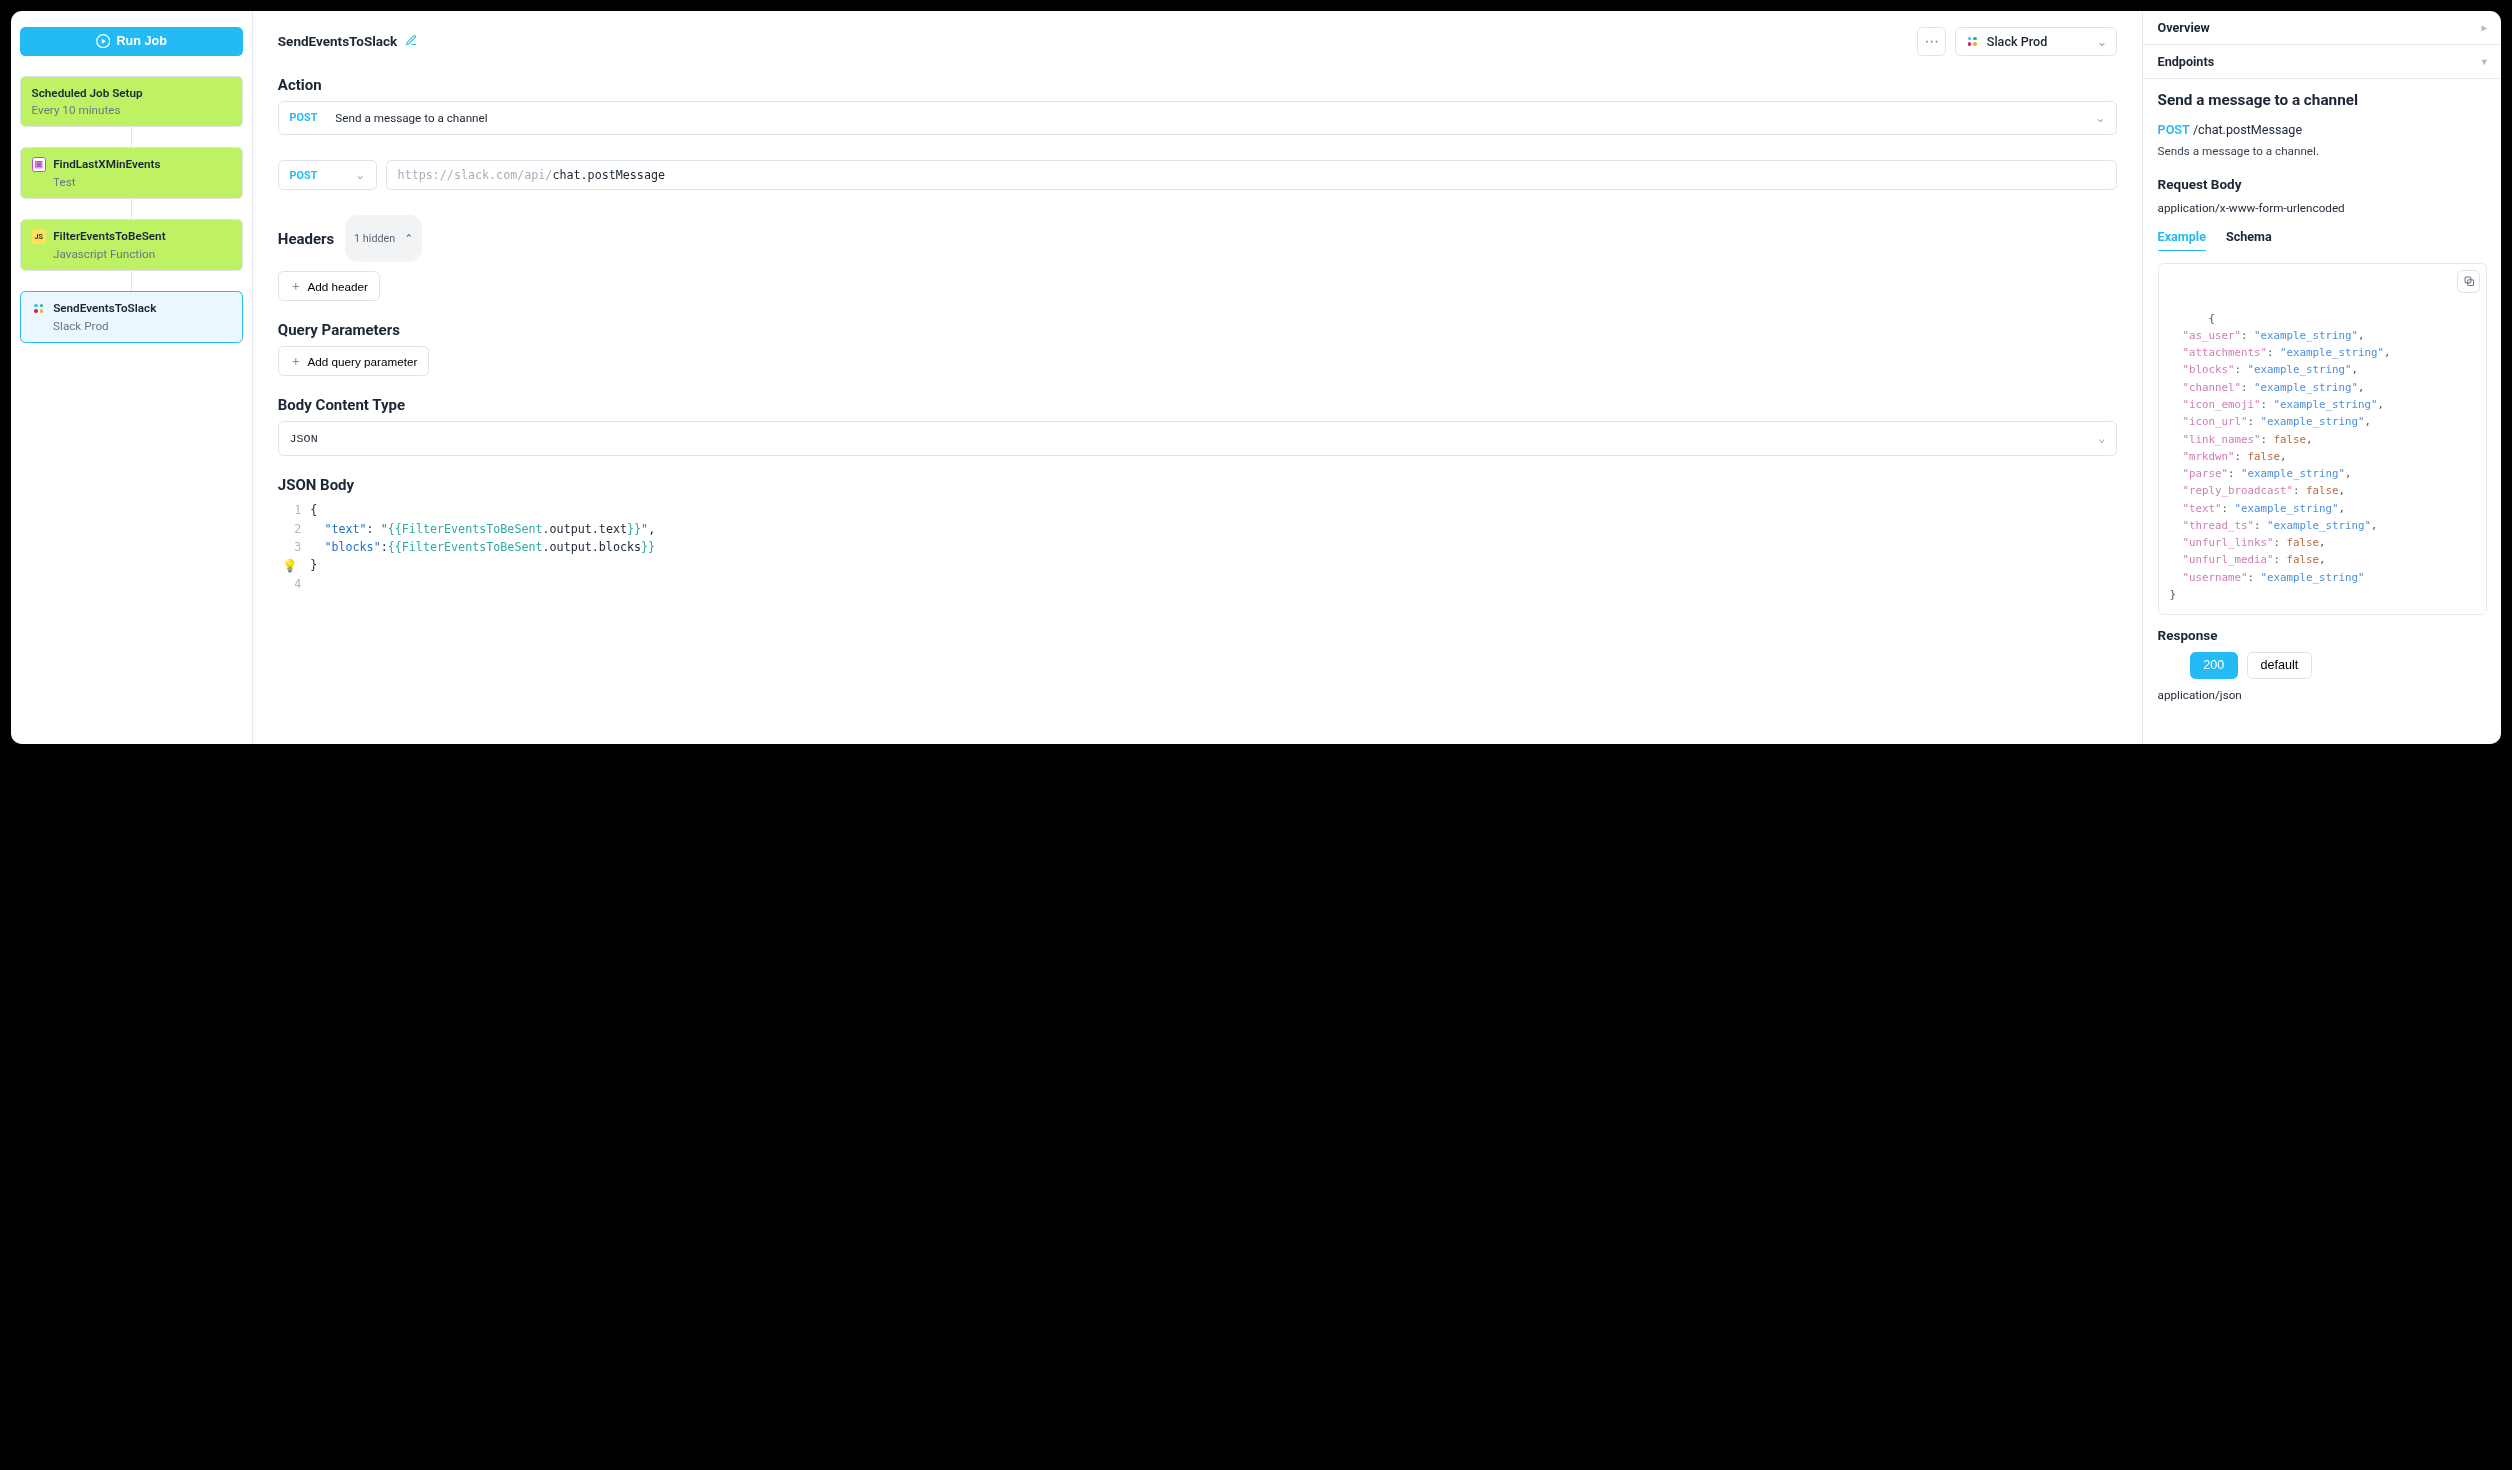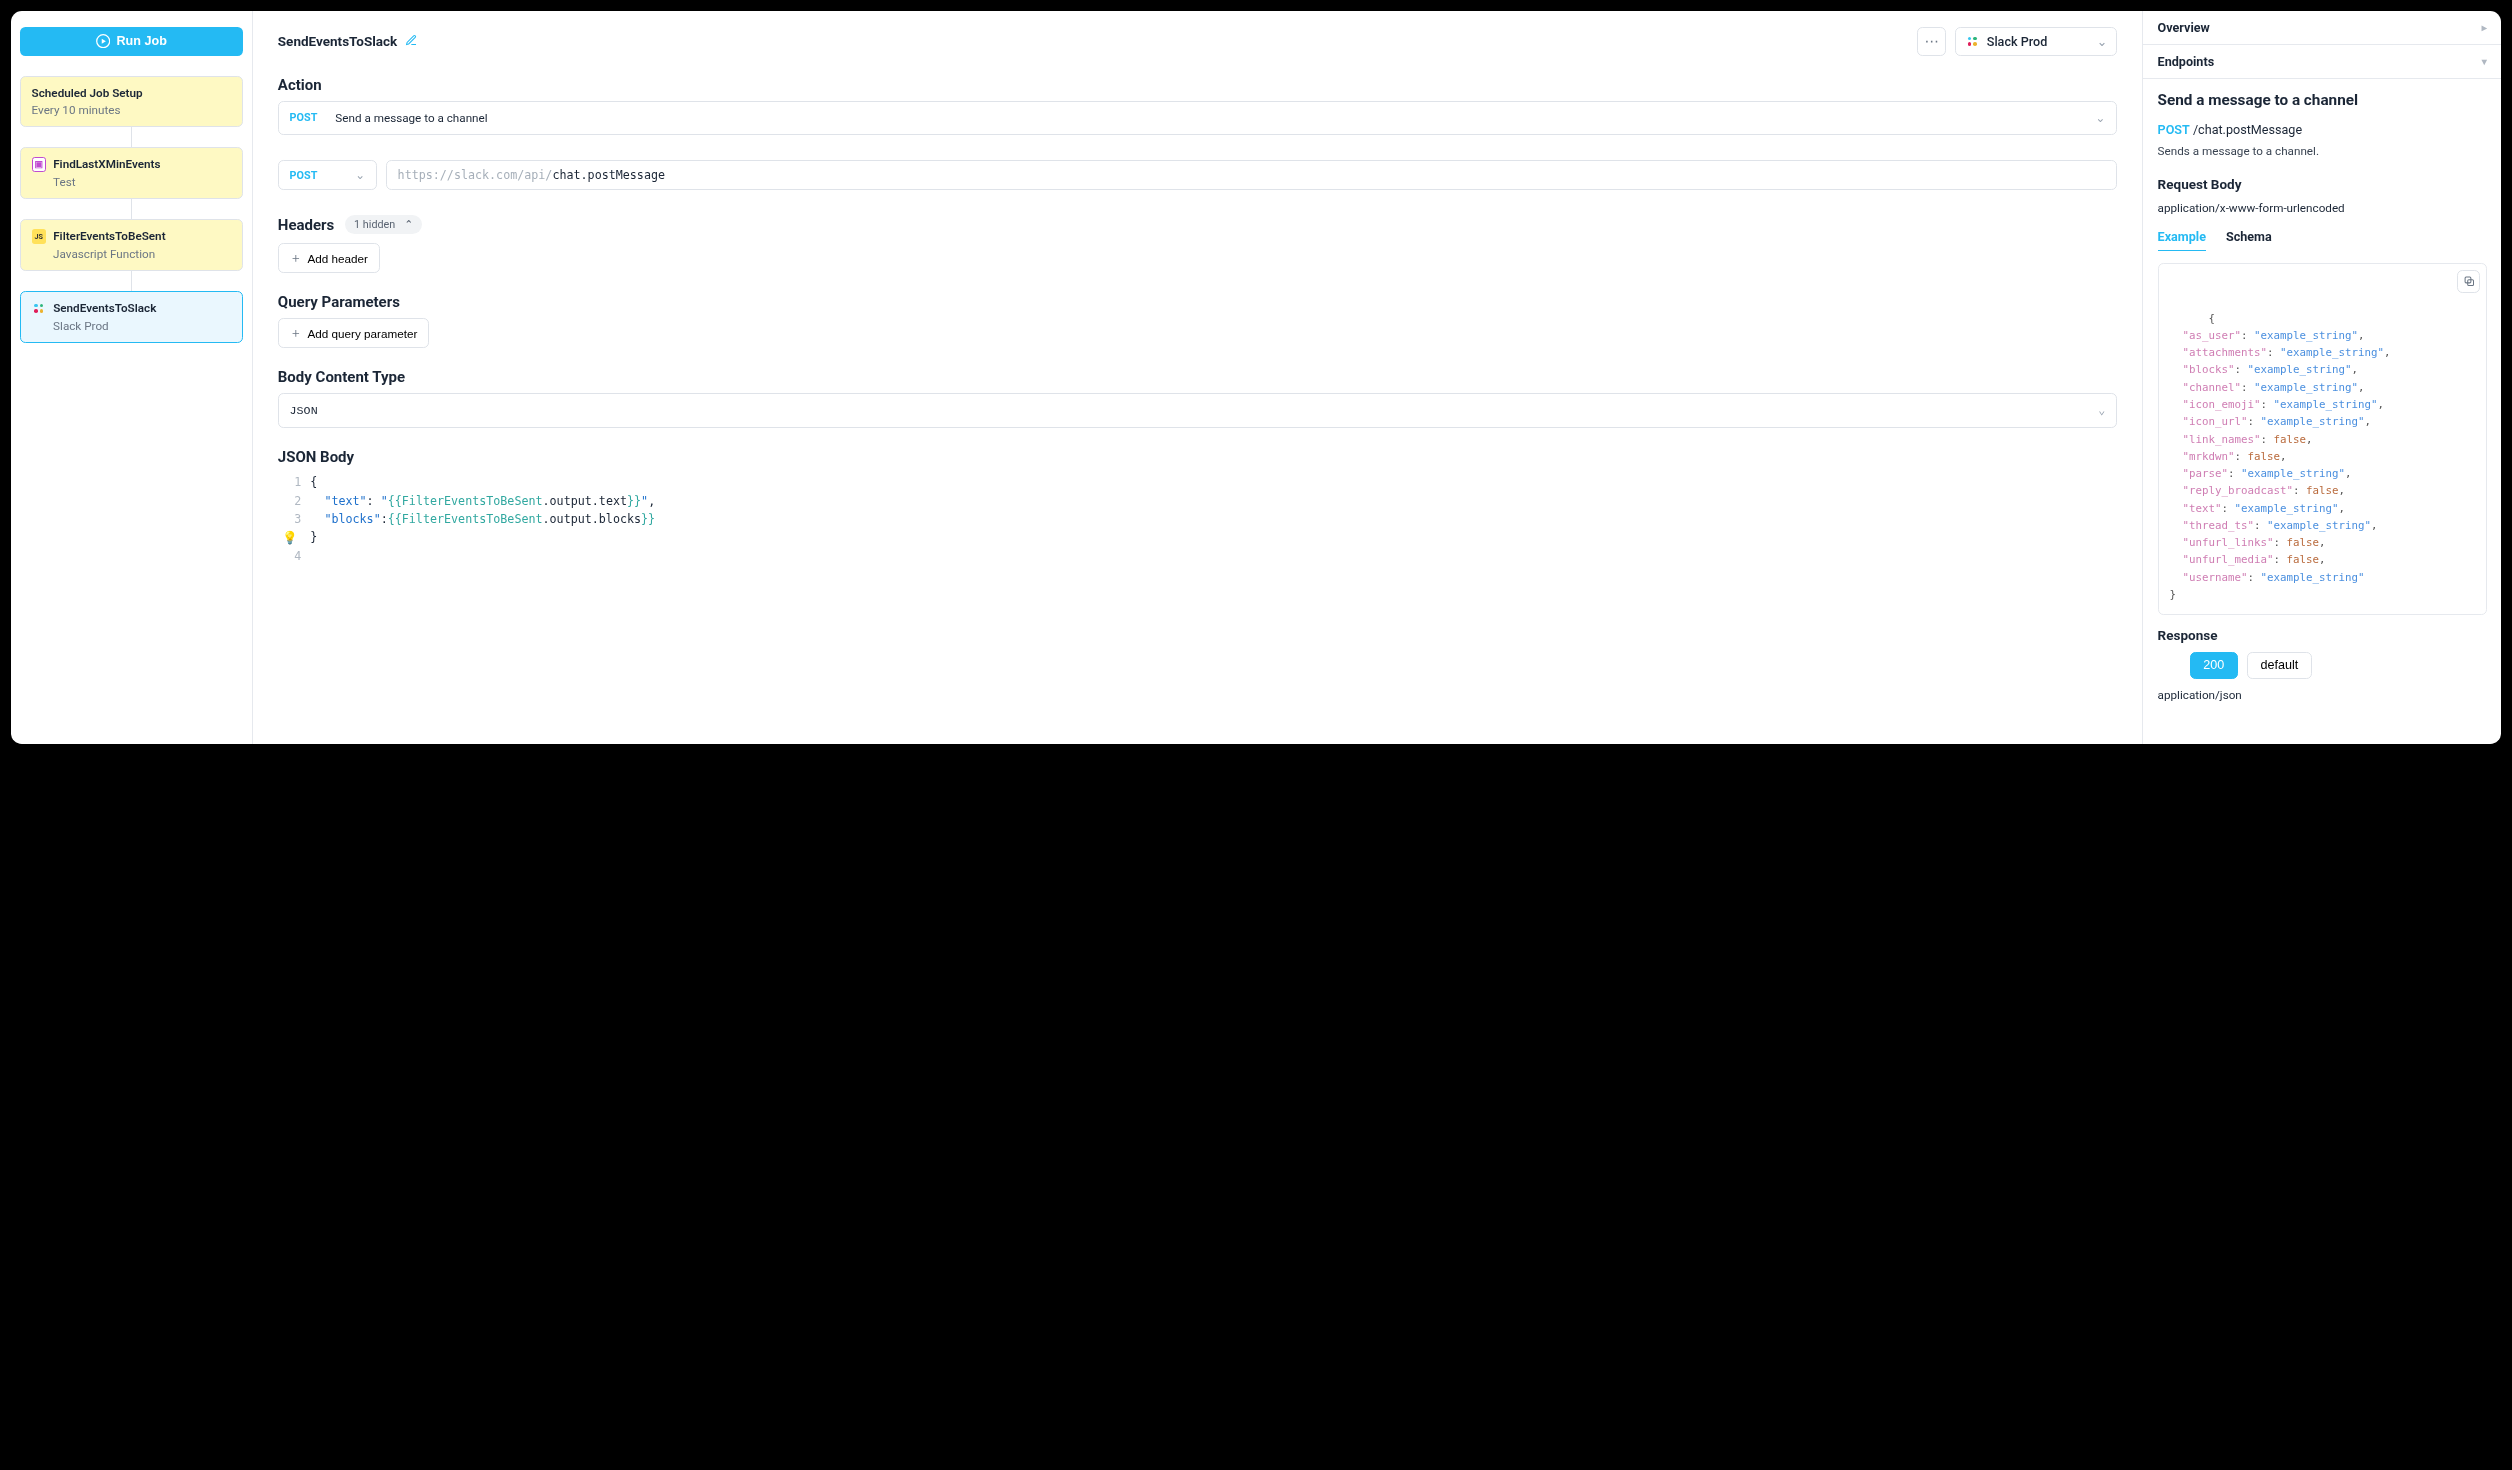--- a/index.html
+++ b/index.html
@@ -44,21 +44,21 @@
     margin-bottom: 20px;
   }
   .run-job-btn .play-circle {
     width: 14.4px; height: 14.4px;
   }
   .node-card {
     width: 100%;
     border: 0.9px solid #dfe3e9;
     border-radius: 5.4px;
     padding: 9px 10.8px;
-    background: #fef9c3;
+    background: #bef264;
     margin-bottom: 0;
   }
   .node-card.selected {
     border: 0.9px solid #24baf3;
     background: #eaf7fe;
   }
   .node-title-row {
     display: flex;
     align-items: center;
     gap: 7.2px;
@@ -143,21 +143,21 @@
   .url-input {
     flex:1; border:0.9px solid #dfe3e9; border-radius:5.4px; padding:7.2px 10.8px;
     font-family: ui-monospace, SFMono-Regular, Menlo, monospace;
     font-size:11.7px; display:flex; align-items:center;
   }
   .url-prefix { color:#a6afb9; }
   .url-path { color:#1b2636; }
 
   .row-inline { display:flex; align-items:center; gap:10.8px; margin-bottom:9px; }
   .pill {
-    background:#f1f3f5; border-radius:12.6px; padding:3px 9px;
+    background:#f1f3f5; border-radius:12.6px; padding:17px 9px;
     font-size:10.8px; color:#5a6472; display:inline-flex; align-items:center; gap:9px;
     cursor:pointer;
   }
   .small-btn {
     border:0.9px solid #dfe3e9; background:#fff; border-radius:5.4px;
     padding:5.4px 10.8px; font-size:11.7px; display:inline-flex; align-items:center; gap:5.4px;
     cursor:pointer; margin-bottom:20px;
   }
   .plus { font-size:12.6px; color:#6b7684; }
 

